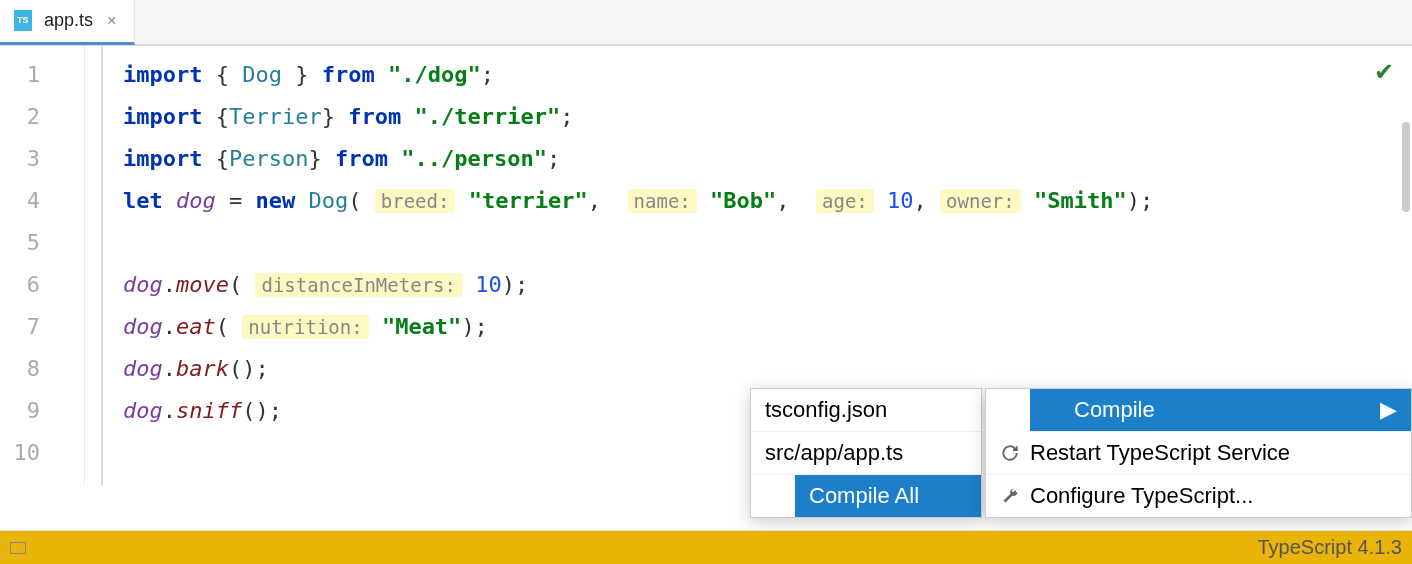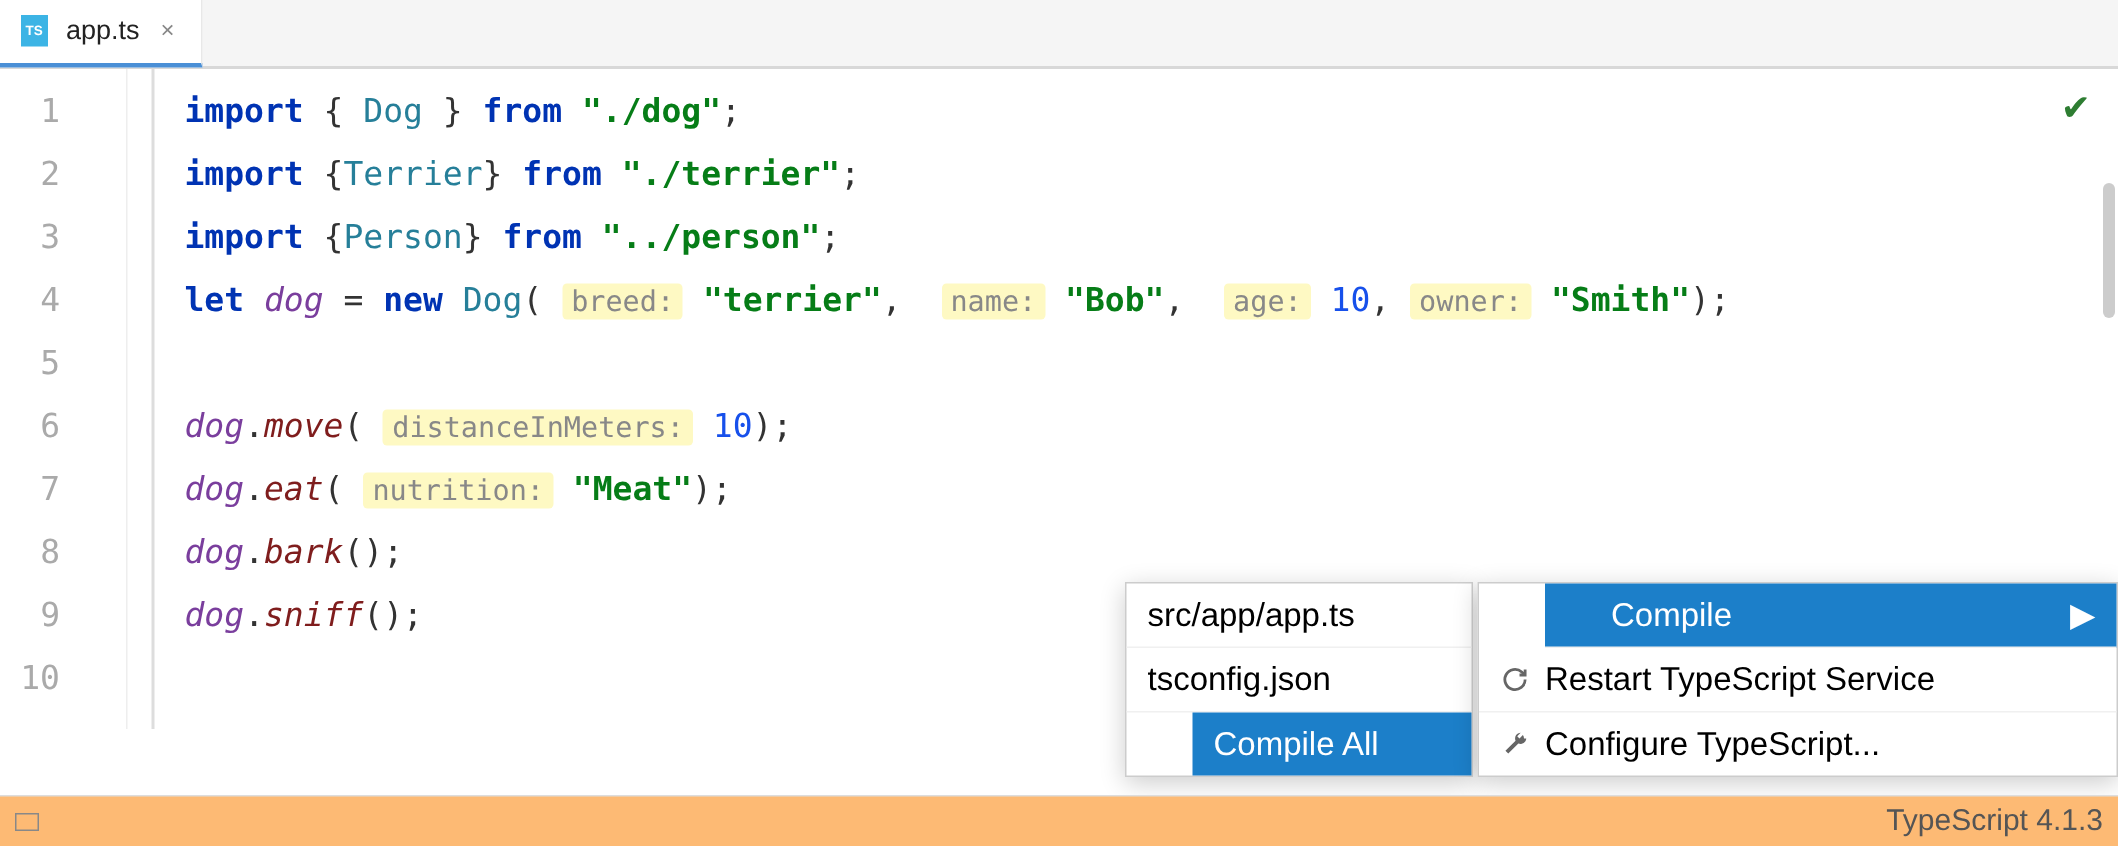--- a/index.html
+++ b/index.html
@@ -172,21 +172,21 @@
       justify-content: center;
       color: #666;
     }
     .menu-spacer { width: 20px; }
     .status-bar {
       position: absolute;
       bottom: 0;
       left: 0;
       right: 0;
       height: 34px;
-      background: #fdba74;
+      background: #eab308;
       border-top: 1px solid #ddd;
       display: flex;
       align-items: center;
       padding: 0 10px;
     }
     .status-left {
       display: flex;
       align-items: center;
     }
     .status-box {
@@ -280,24 +280,24 @@
       <span class="var">dog</span><span class="plain">.</span><span class="method">sniff</span><span class="plain">();</span>
     </div>
   </div>
 
   <div class="inspection-ok">✔</div>
   <div class="scrollbar-thumb"></div>
 </div>
 
 <div class="context-menu menu-sub">
   <div class="menu-item">
+    <span>tsconfig.json</span>
+  </div>
+  <div class="menu-item">
     <span>src/app/app.ts</span>
-  </div>
-  <div class="menu-item">
-    <span>tsconfig.json</span>
   </div>
   <div class="menu-item selected">
     <span>Compile All</span>
   </div>
 </div>
 
 <div class="context-menu menu-primary">
   <div class="menu-item selected">
     <span class="menu-spacer"></span>
     <span>Compile</span>

